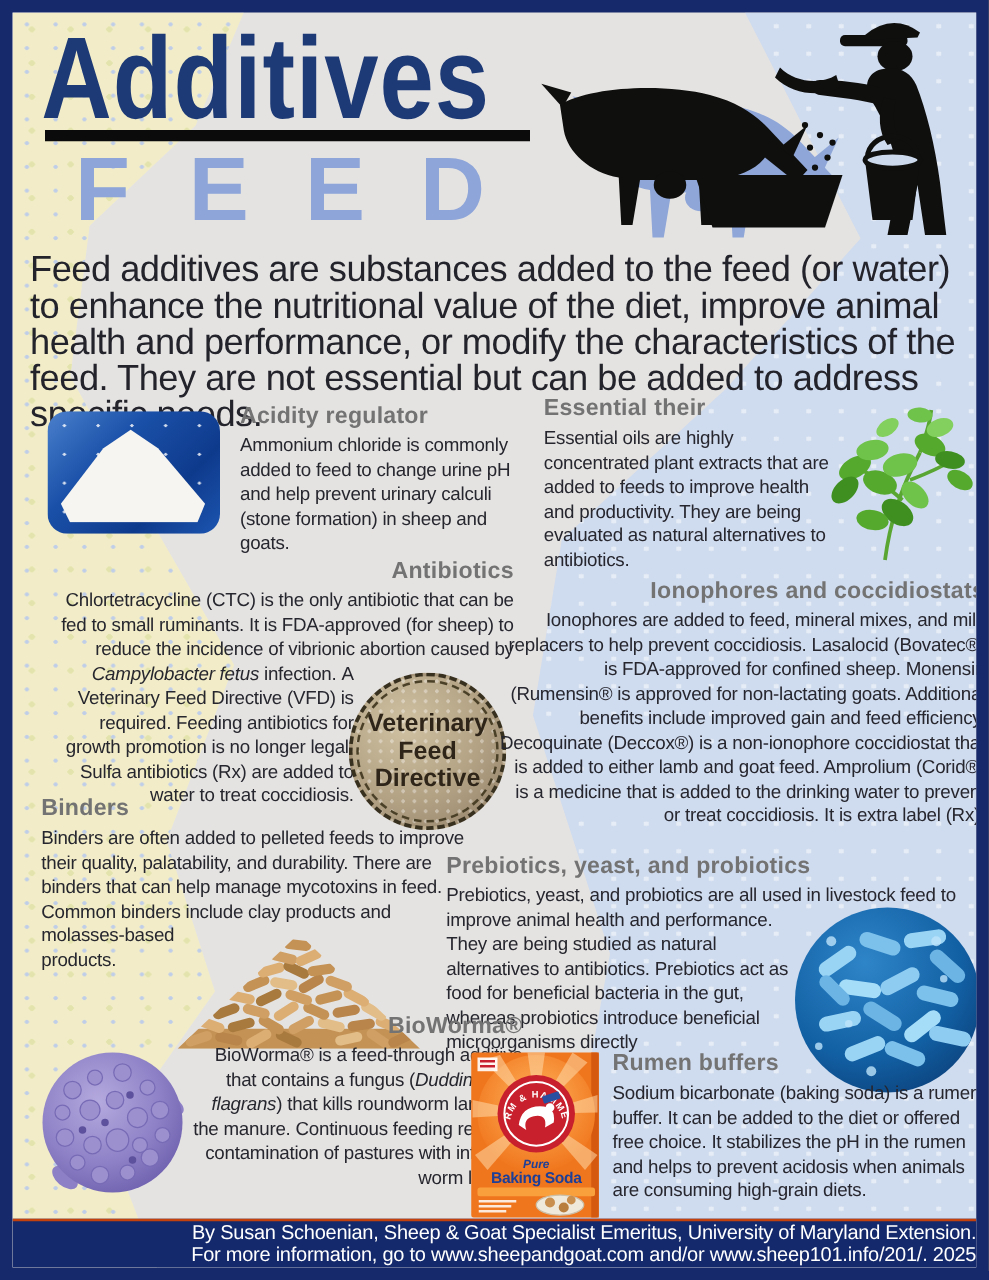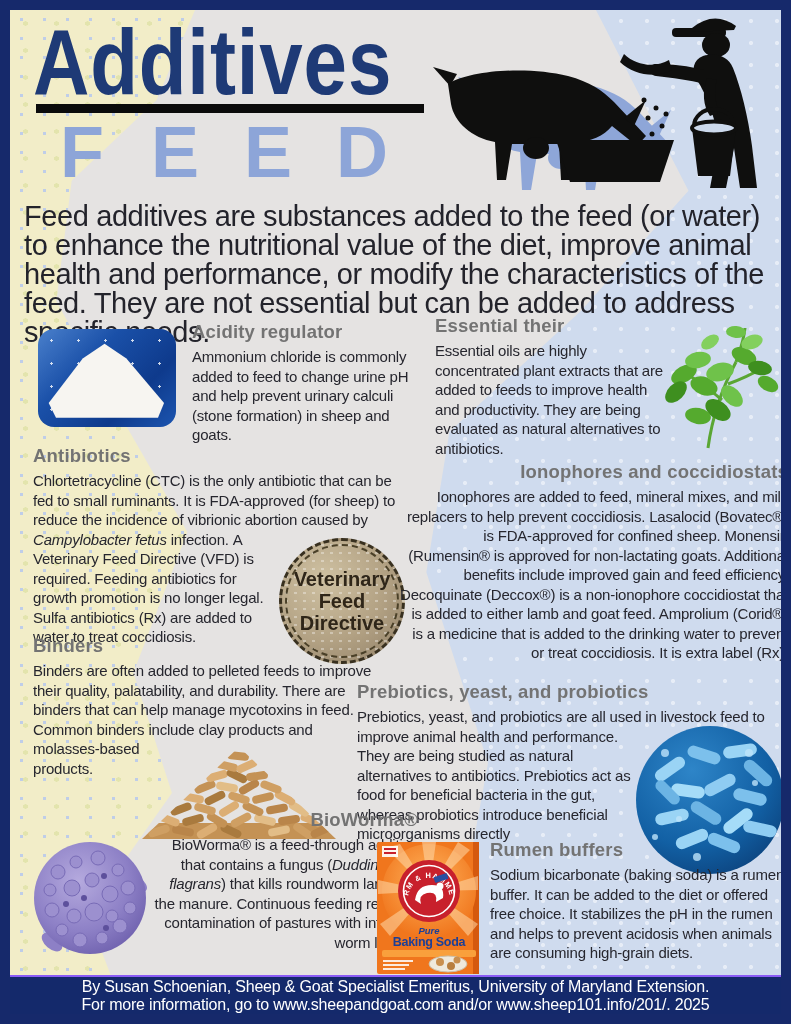--- a/index.html
+++ b/index.html
@@ -50,22 +50,22 @@
   .vfd{position:absolute;left:269px;top:528px;width:126px;height:126px;border-radius:50%;
        background:radial-gradient(circle at 35% 32%,#cfc1a2,#b2a183 55%,#8f7e66 100%);
        background-image:radial-gradient(rgba(255,255,255,.35) 1.5px,transparent 1.7px),
           radial-gradient(circle at 35% 32%,#cfc1a2,#b2a183 55%,#8f7e66 100%);
        background-size:9px 8px,100% 100%;
        border:3px dashed #38301f;display:flex;flex-direction:column;justify-content:center;align-items:center;}
   .vfd:after{content:"";position:absolute;inset:3px;border:2px dashed #4a4028;border-radius:50%;}
   .vfd div{font-size:20px;font-weight:bold;color:#2f2619;line-height:1.1;}
 
   .soda-box{position:absolute;left:366px;top:830px;}
-  footer{position:absolute;left:0;right:0;bottom:0;height:39px;background:#14296b;border-top:2px solid #8b5cf6;
-         color:#ffffff;text-align:center;padding-top:1px;}
+  footer{position:absolute;left:0;right:0;bottom:0;height:39px;background:#14296b;border-top:2px solid #c2410c;
+         color:#ffffff;text-align:right;padding-top:1px;}
   footer div{font-size:16px;line-height:18px;letter-spacing:-0.2px;}
 </style>
 </head>
 <body>
 
 <div class="canvas">
  <div class="page">
   <div class="bg bg-yellow"></div>
   <div class="bg bg-blue"></div>
 
@@ -144,21 +144,21 @@
       <ellipse cx="106" cy="20" rx="11" ry="7" fill="#83d05e" transform="rotate(-20 106 20)"></ellipse>
       <ellipse cx="90" cy="10" rx="10" ry="6" fill="#6fc24a" transform="rotate(5 90 10)"></ellipse>
       <ellipse cx="72" cy="88" rx="14" ry="9" fill="#3e8f1f" transform="rotate(35 72 88)"></ellipse>
       <ellipse cx="52" cy="94" rx="13" ry="8" fill="#55aa2e" transform="rotate(10 52 94)"></ellipse>
       <ellipse cx="86" cy="74" rx="13" ry="8" fill="#6fc24a" transform="rotate(45 86 74)"></ellipse>
       <ellipse cx="122" cy="62" rx="11" ry="7" fill="#55aa2e" transform="rotate(30 122 62)"></ellipse>
       <ellipse cx="64" cy="20" rx="10" ry="6" fill="#83d05e" transform="rotate(-35 64 20)"></ellipse>
     </g>
   </svg>
 
-  <section class="sec" style="left:23px;top:435px;width:378px;">
+  <section class="sec" style="left:23px;top:435px;width:378px;text-align:right;">
     <h2>Antibiotics</h2>
     <p><span>Chlortetracycline (CTC) is the only antibiotic that can be fed to small ruminants. It is FDA-approved (for sheep) to reduce the incidence of vibrionic abortion caused by </span><em>Campylobacter fetus</em><span> infection. </span><span class="fsp" id="fsp-ab"></span><span>A Veterinary Feed Directive (VFD) is required. Feeding antibiotics for growth promotion is no longer legal. Sulfa antibiotics (Rx) are added to water to treat coccidiosis.</span></p>
   </section>
   <div class="vfd">
     <div>Veterinary</div>
     <div>Feed</div>
     <div>Directive</div>
   </div>
 
   <section class="sec right" style="left:390px;top:451px;width:388px;">

